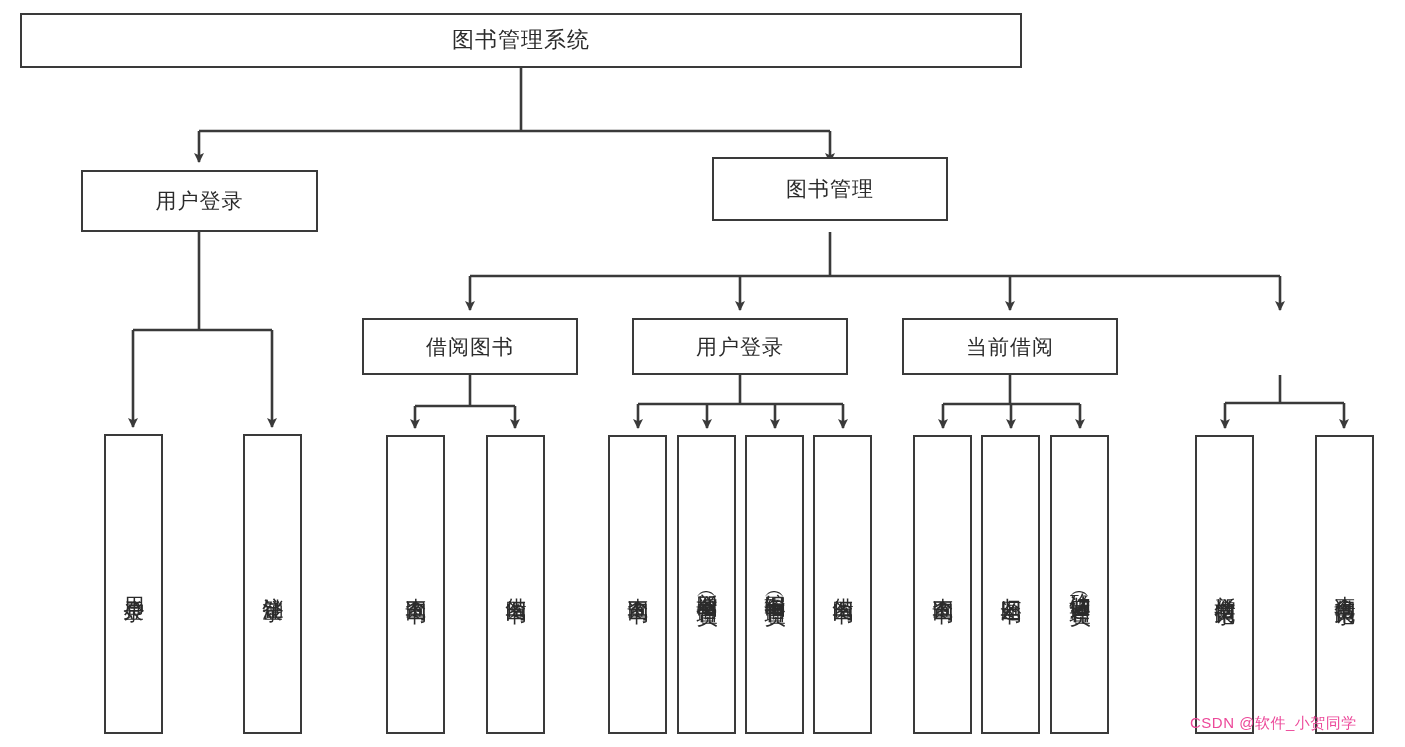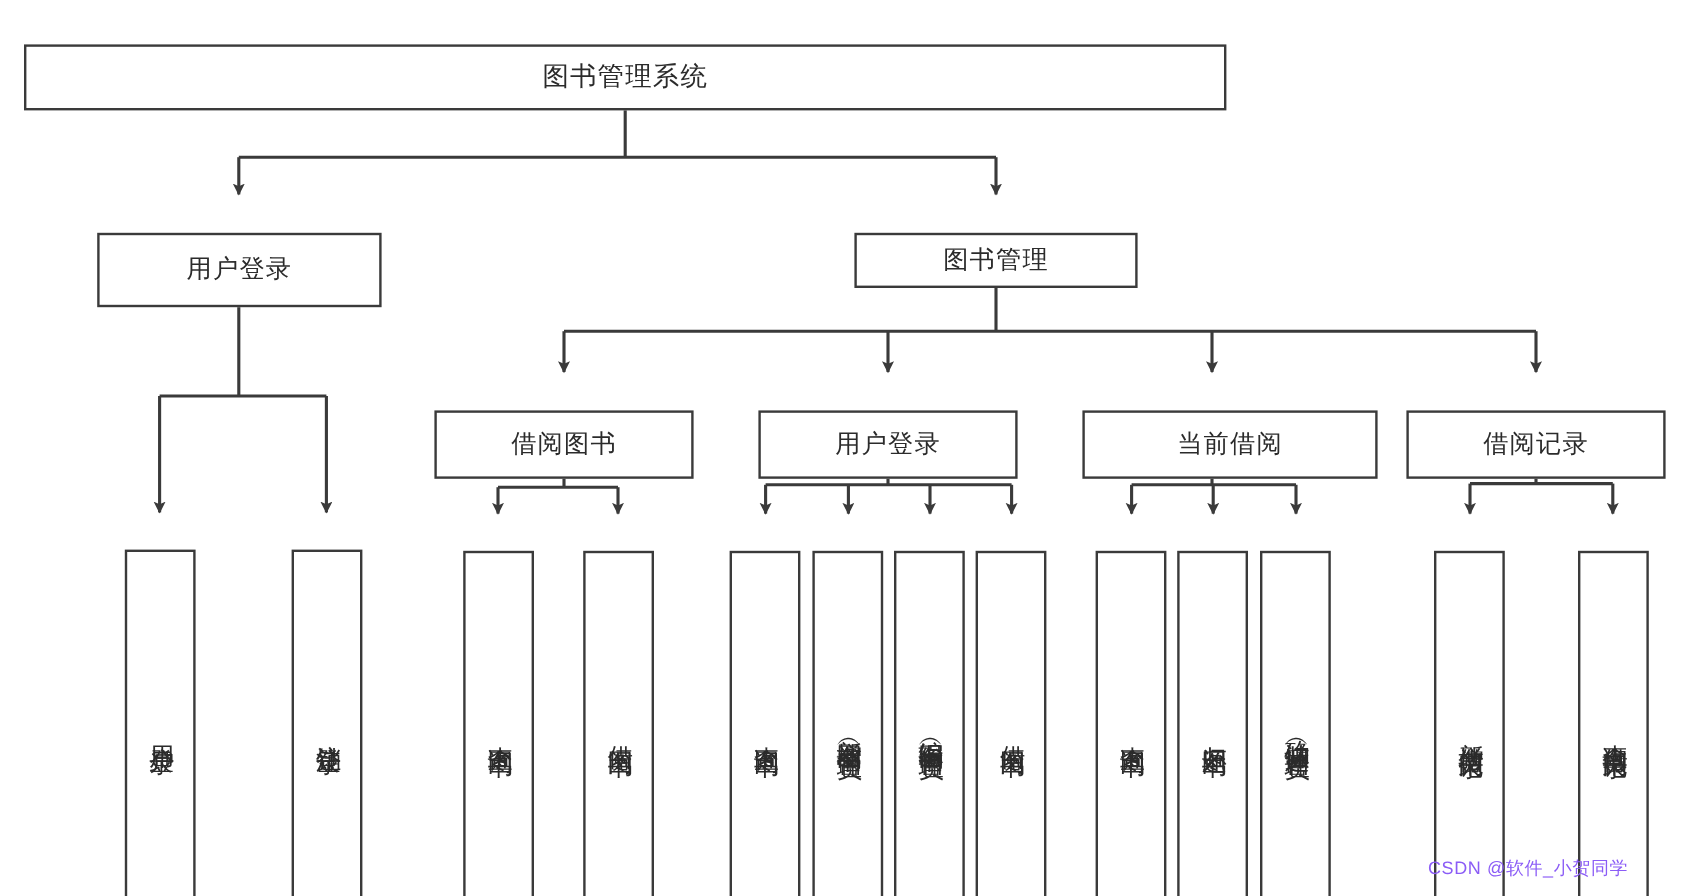--- a/index.html
+++ b/index.html
@@ -30,21 +30,20 @@
     position: absolute;
     box-sizing: border-box;
     background: #ffffff;
     border: 2px solid #3a3a3a;
     display: flex;
     align-items: center;
     justify-content: center;
     color: #2b2b2b;
     text-align: center;
     z-index: 2;
-    margin-top: 24px;
   }
   .node.horizontal {
     font-size: 21px;
     letter-spacing: 1px;
     line-height: 1.2;
   }
   .node.vertical {
     font-size: 21px;
     letter-spacing: 2px;
     line-height: 1.18;
@@ -54,21 +53,21 @@
     text-orientation: upright;
     white-space: nowrap;
     display: block;
   }
   .node.root {
     font-size: 22px;
   }
   .watermark {
     position: absolute;
     font-size: 15px;
-    color: #8b5cf6;
+    color: #ec4899;
     letter-spacing: 0.5px;
     white-space: nowrap;
     z-index: 3;
   }
 </style>
 </head>
 <body>
 
 <div id="canvas">
 
@@ -122,35 +121,32 @@
     </g>
   </svg>
 
   <div class="node horizontal root" style="left:20px; top:13px; width:1002px; height:55px;">
     <span>图书管理系统</span>
   </div>
 
   <div class="node horizontal" style="left:81px; top:170px; width:237px; height:62px;">
     <span>用户登录</span>
   </div>
-  <div class="node horizontal" style="left:712px; top:170px; width:236px; height:46px;">
+  <div class="node horizontal" style="left:712px; top:157px; width:236px; height:64px;">
     <span>图书管理</span>
   </div>
 
   <div class="node horizontal" style="left:362px; top:318px; width:216px; height:57px;">
     <span>借阅图书</span>
   </div>
   <div class="node horizontal" style="left:632px; top:318px; width:216px; height:57px;">
     <span>用户登录</span>
   </div>
-  <div class="node horizontal" style="left:902px; top:318px; width:246px; height:57px;">
+  <div class="node horizontal" style="left:902px; top:318px; width:216px; height:57px;">
     <span>当前借阅</span>
-  </div>
-  <div class="node horizontal" style="left:1172px; top:318px; width:216px; height:57px;">
-    <span>借阅记录</span>
   </div>
 
   <div class="node vertical" style="left:104px; top:434px; width:59px; height:300px;">
     <span class="vtext">用户登录</span>
   </div>
   <div class="node vertical" style="left:243px; top:434px; width:59px; height:300px;">
     <span class="vtext">注销登录</span>
   </div>
 
   <div class="node vertical" style="left:386px; top:435px; width:59px; height:299px;">

